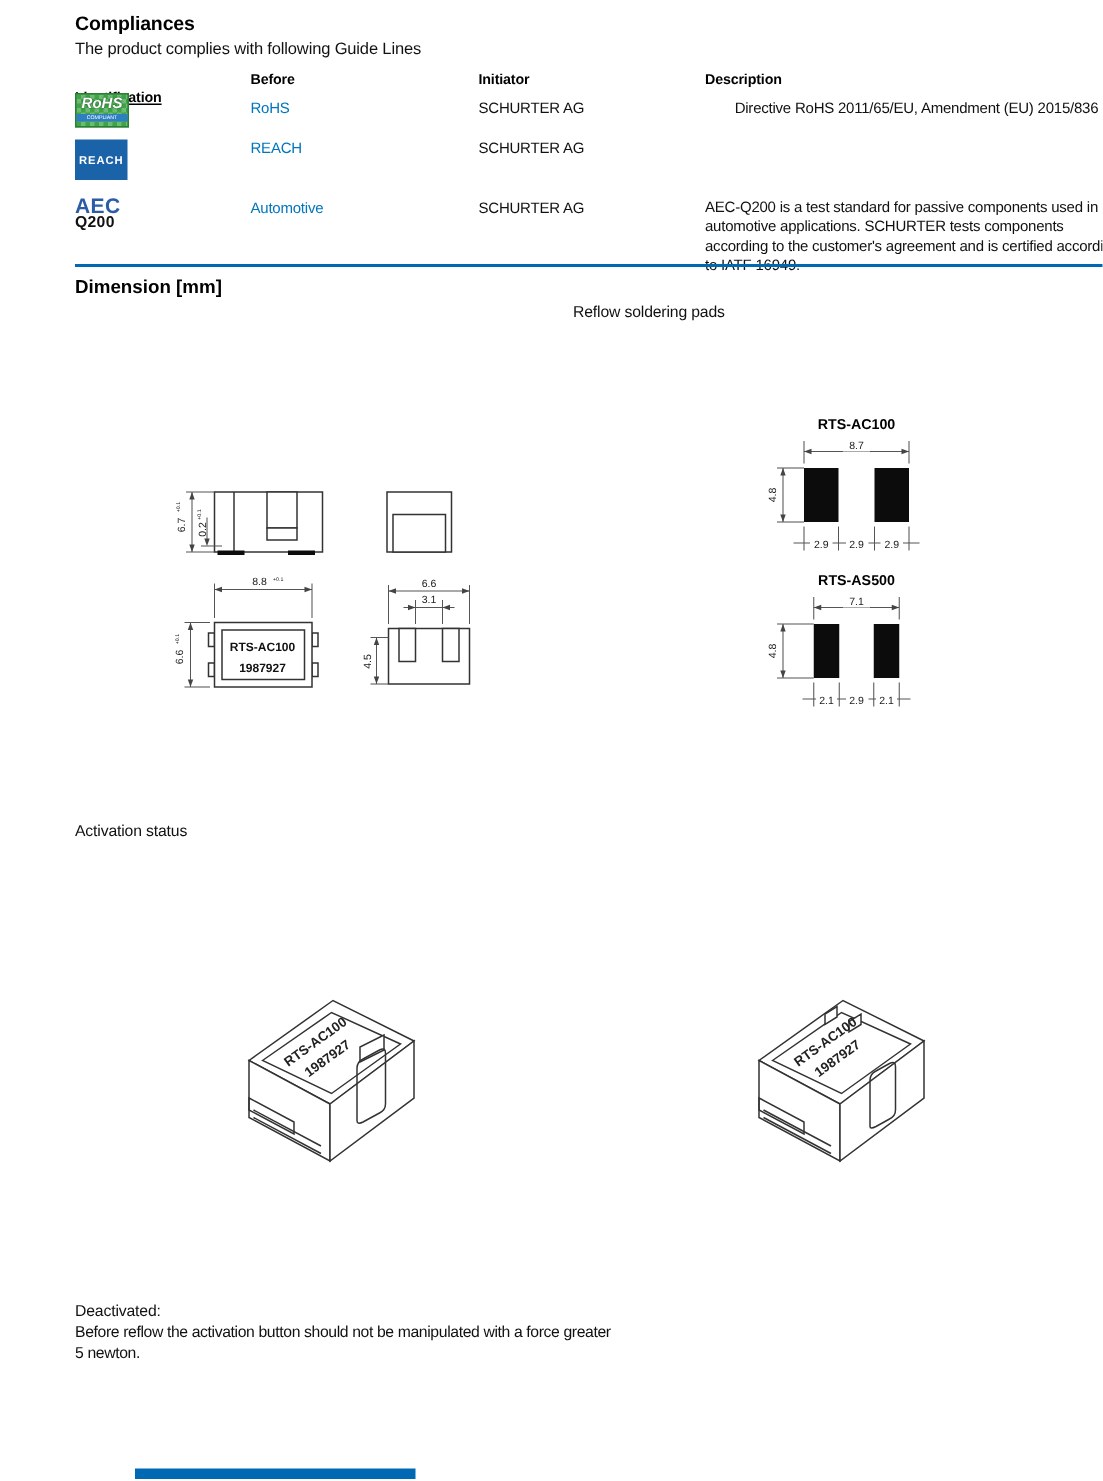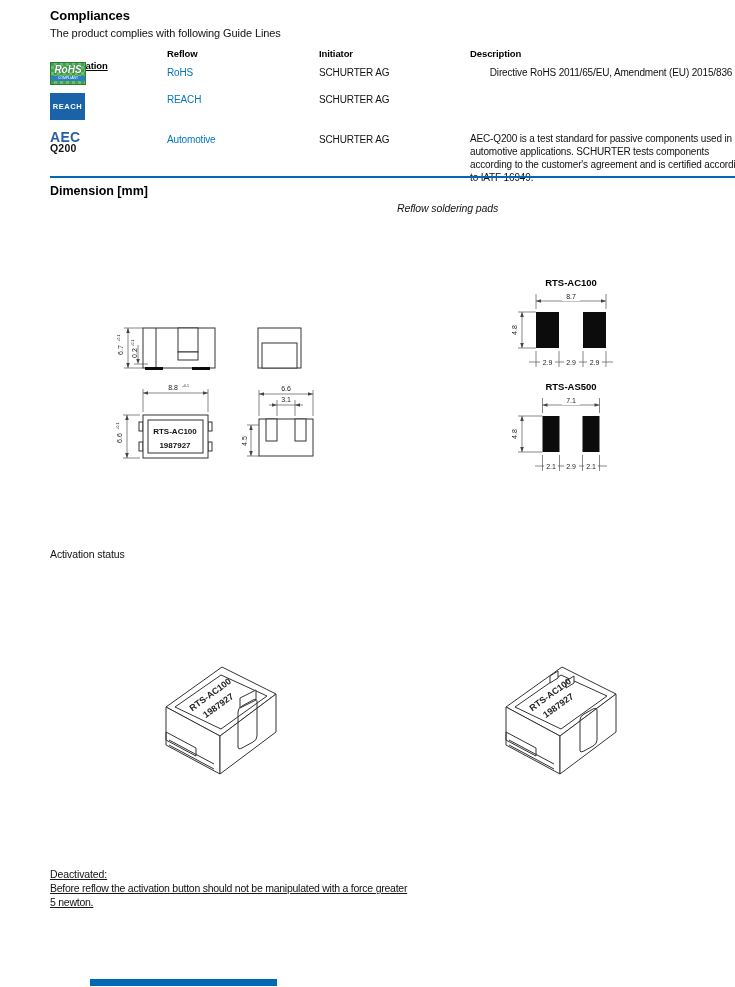--- a/index.html
+++ b/index.html
@@ -47,21 +47,21 @@
 </style>
 </head>
 <body>
 
 <div class="page">
 
   <div class="abs sec-title" style="left:20px;top:8px;">Compliances</div>
   <div class="abs subtitle" style="left:20px;top:27px;">The product complies with following Guide Lines</div>
 
   <div class="abs th" style="left:20px;top:60px;text-decoration:underline;">Identification</div>
-  <div class="abs th" style="left:137px;top:48px;">Reflow</div>
+  <div class="abs th" style="left:137px;top:48px;">Before</div>
   <div class="abs th" style="left:289px;top:48px;">Initiator</div>
   <div class="abs th" style="left:440px;top:48px;">Description</div>
 
   <div class="abs rohs-logo" style="left:20px;top:62px;">
     <span class="rohs-word">RoHS</span>
     <span class="rohs-sub">COMPLIANT</span>
   </div>
   <div class="abs td link" style="left:137px;top:66px;">RoHS</div>
   <div class="abs td" style="left:289px;top:66px;">SCHURTER AG</div>
   <div class="abs td desc" style="left:440px;top:66px;text-align:center;">Directive RoHS 2011/65/EU, Amendment (EU) 2015/836</div>
@@ -75,21 +75,21 @@
   <div class="abs aec-logo" style="left:20px;top:131px;">
     <div class="aec-1">AEC</div>
     <div class="aec-2">Q200</div>
   </div>
   <div class="abs td link" style="left:137px;top:133px;">Automotive</div>
   <div class="abs td" style="left:289px;top:133px;">SCHURTER AG</div>
   <div class="abs td desc" style="left:440px;top:132px;">AEC-Q200 is a test standard for passive components used in automotive applications. SCHURTER tests components according to the customer's agreement and is certified according to IATF 16949.</div>
 
   <div class="abs divider" style="left:20px;top:176px;width:694px;"></div>
   <div class="abs dim-title" style="left:20px;top:184px;">Dimension [mm]</div>
-  <div class="abs plain-label" style="left:367px;top:202px;font-style:italic;">Reflow soldering pads</div>
+  <div class="abs plain-label" style="left:352px;top:202px;">Reflow soldering pads</div>
 
   <svg class="abs" style="left:86px;top:303px;" width="112" height="82" viewBox="0 0 112 82">
     <rect class="fillw" x="27" y="25" width="72" height="40"></rect>
     <line class="ln" x1="40" y1="25" x2="40" y2="65"></line>
     <rect class="fillw" x="62" y="25" width="20" height="24"></rect>
     <rect class="fillw" x="62" y="49" width="20" height="8"></rect>
     <rect x="29" y="64" width="18" height="3" fill="#0c0c0c"></rect>
     <rect x="76" y="64" width="18" height="3" fill="#0c0c0c"></rect>
 
     <line class="lnthin" x1="8" y1="25" x2="27" y2="25"></line>
@@ -263,21 +263,21 @@
     <text class="isotxt" text-anchor="middle" transform="translate(60,45) rotate(-36)">RTS-AC100</text>
     <text class="isotxt" text-anchor="middle" transform="translate(68,56) rotate(-36)">1987927</text>
 
     <line class="ln" x1="17" y1="88" x2="62" y2="112"></line>
     <line class="ln" x1="17" y1="93" x2="62" y2="117"></line>
     <path class="ln" d="M14,80 L44,96 L44,104 L14,88 Z"></path>
 
     <path class="ln" d="M88,99 L88,68 Q88,64 92,62 L101,57 Q105,55 105,59 L105,88 Q105,92 101,94 L92,99 Q88,101 88,99 Z"></path>
   </svg>
 
-  <div class="abs" style="left:20px;top:867px;text-decoration:underline;">
+  <div class="abs" style="left:20px;top:867px;">
     <div class="para-title">Deactivated:</div>
     <div class="para-line">Before reflow the activation button should not be manipulated with a force greater</div>
     <div class="para-line">5 newton.</div>
   </div>
 
   <div class="abs footer-bar" style="left:60px;top:979px;width:187px;height:7px;"></div>
 
 </div>
 
 </body></html>

